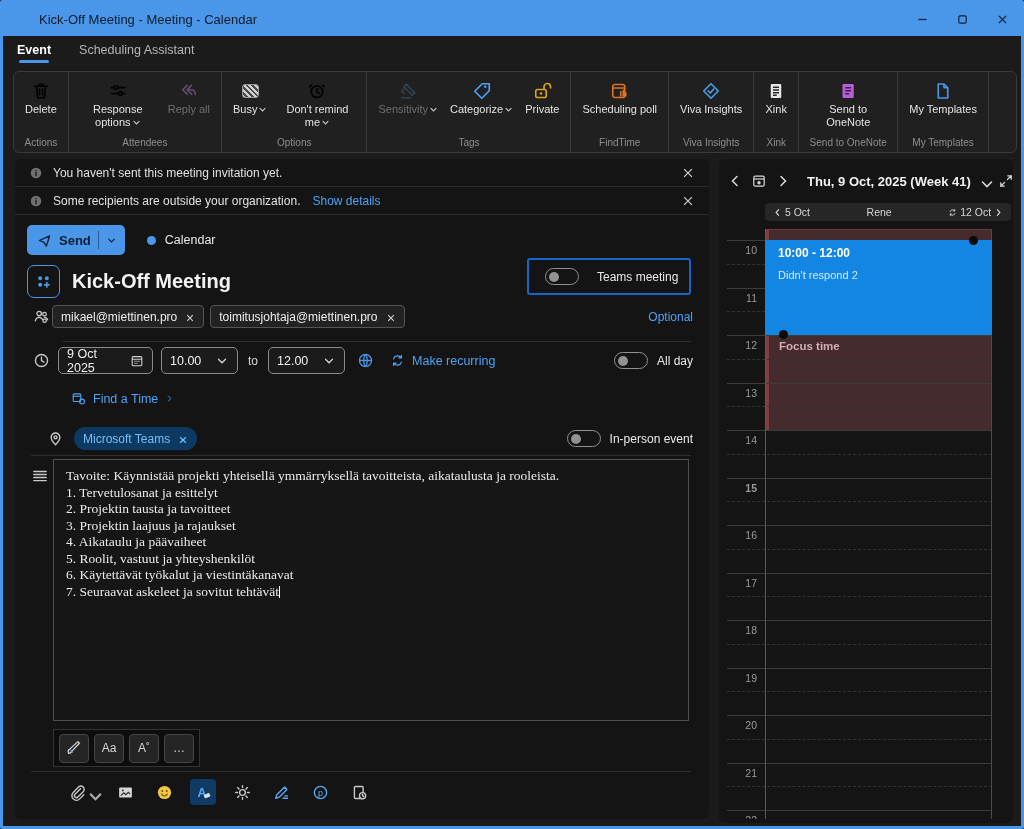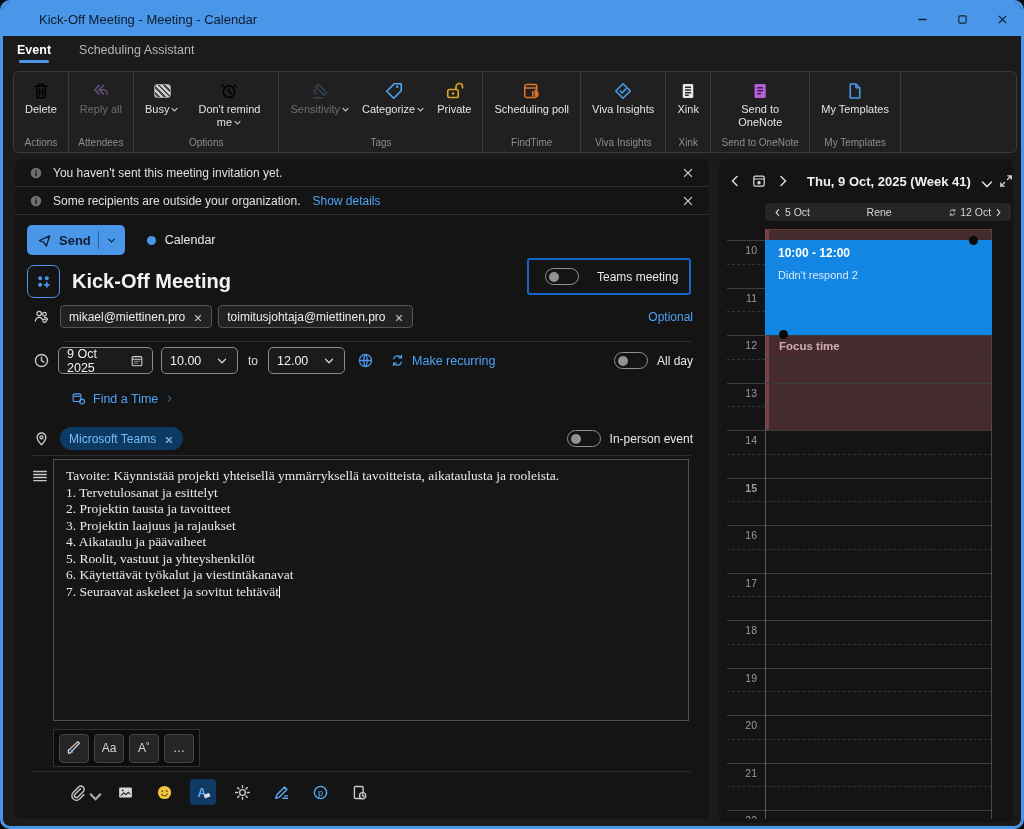--- a/index.html
+++ b/index.html
@@ -1,17 +1,17 @@
 <!DOCTYPE html>
 <html><head>
 <meta charset="utf-8">
 <style>
   html,body{margin:0;padding:0;background:#0d0d0d;font-family:"Liberation Sans","DejaVu Sans",sans-serif;}
   *{box-sizing:border-box;}
-  .window{position:relative;width:1024px;height:829px;background:#1b1b1b;border:3px solid #4a96e9;border-radius:10px;overflow:hidden;}
+  .window{position:relative;width:1024px;height:829px;background:#1b1b1b;border:3px solid #4a96e9;border-radius:2px;overflow:hidden;}
   
   .titlebar{position:absolute;left:0;top:0;right:0;height:33px;background:#4a96e9;display:flex;align-items:center;padding:0 12px 0 36px;}
   .titlebar .t-text{font-size:13px;color:#0e1c2b;}
   .win-controls{margin-left:auto;display:flex;gap:26px;align-items:center;}
   .win-controls .wc{width:14px;height:14px;color:#123;display:flex;align-items:center;justify-content:center;cursor:default;}
   .win-controls svg{width:13px;height:13px;}
   
   .tabs{position:absolute;left:14px;top:40px;display:flex;gap:28px;}
   .tab{font-size:12.5px;color:#b5b5b5;padding-bottom:6px;position:relative;}
   .tab.active{color:#fff;font-weight:bold;}
@@ -51,38 +51,38 @@
   .ev-icon-box svg{width:19px;height:19px;}
   .ev-title{font-size:20px;font-weight:bold;color:#f2f2f2;margin-left:12px;}
   .teams-box{position:absolute;right:10px;top:-3px;width:164px;height:37px;border:2.5px solid #1666c8;border-radius:3px;display:flex;align-items:center;gap:9px;padding:0 16px;}
   .toggle{width:34px;height:17px;border:1px solid #929292;border-radius:9px;position:relative;flex:none;}
   .toggle::after{content:"";position:absolute;left:3px;top:2.5px;width:10px;height:10px;border-radius:50%;background:#929292;}
   .tgl-label{font-size:12px;color:#e8e8e8;white-space:nowrap;}
   .cam{width:17px;height:17px;color:#dcdcdc;}
   .cam svg{width:100%;height:100%;}
   .row-icon{width:17px;height:17px;color:#c9c9c9;flex:none;}
   .row-icon svg{width:100%;height:100%;}
-  .att-row{position:absolute;left:18px;top:146px;right:16px;display:flex;align-items:center;gap:10px;}
+  .att-row{position:absolute;left:18px;top:146px;right:16px;display:flex;align-items:center;gap:2px;}
   .chips{display:flex;gap:6px;}
   .chip{display:flex;align-items:center;gap:8px;height:23px;padding:0 8px;border:1px solid #555;border-radius:4px;background:#222;font-size:12px;color:#ececec;}
   .chip .x{width:10px;height:10px;color:#cfcfcf;}
   .chip .x svg{width:10px;height:10px;}
   .opt-link{margin-left:auto;font-size:12px;color:#4da3f5;}
   .hr{position:absolute;left:48px;right:18px;height:1px;background:#2e2e2e;}
   .dt-row{position:absolute;left:18px;top:188px;right:16px;display:flex;align-items:center;gap:8px;}
   .input-box{display:flex;align-items:center;justify-content:space-between;height:27px;border:1px solid #8a8a8a;border-radius:5px;background:#1b1b1b;font-size:12.5px;color:#f0f0f0;padding:0 8px;gap:8px;}
   .input-box .bic{width:14px;height:14px;color:#d5d5d5;}
   .input-box .bic svg{width:14px;height:14px;}
   .to-lb{font-size:12px;color:#d9d9d9;margin:0 2px;}
   .link{display:flex;align-items:center;gap:7px;font-size:12.5px;color:#4da3f5;}
   .link .lic{width:15px;height:15px;}
   .link .lic svg{width:15px;height:15px;}
   .right-tgl{margin-left:auto;display:flex;align-items:center;gap:9px;}
   .ft-row{position:absolute;left:56px;top:232px;}
-  .loc-row{position:absolute;left:18px;top:268px;right:16px;display:flex;align-items:center;}
+  .loc-row{position:absolute;left:32px;top:268px;right:16px;display:flex;align-items:center;}
   .loc-chip{display:flex;align-items:center;gap:8px;height:23px;padding:0 9px;border-radius:12px;background:#0d3a63;font-size:12px;color:#79bdf8;margin-left:10px;}
   .loc-chip .x{width:10px;height:10px;color:#79bdf8;}
   .loc-chip .x svg{width:10px;height:10px;}
   .body-box{position:absolute;left:38px;top:300px;width:636px;height:262px;border:1px solid #4f4f4f;background:#161616;padding:8px 12px;}
   .notes-ic{position:absolute;left:16px;top:308px;width:18px;height:18px;color:#c9c9c9;}
   .notes-ic svg{width:100%;height:100%;}
   .serif{font-family:"Liberation Serif","DejaVu Serif",serif;font-size:13.5px;line-height:16.5px;color:#eaeaea;}
   .caret{display:inline-block;width:1px;height:12px;background:#fff;vertical-align:-2px;}
   .mini-bar{position:absolute;left:38px;top:570px;height:38px;display:flex;align-items:center;gap:5px;background:#0d0d0d;border:1px solid #333;padding:3px 5px;}
   .mbtn{width:30px;height:29px;border:1px solid #454545;border-radius:4px;background:#252525;color:#d5d5d5;display:flex;align-items:center;justify-content:center;font-size:12px;}
@@ -159,20 +159,32 @@
                 <path d="M3 4.2h10M6.2 4.2V2.6h3.6v1.6M4.4 4.2l.8 9.2h5.6l.8-9.2M6.8 6.5v4.5M9.2 6.5v4.5"></path>
               </svg>
             </span>
             <span class="rlb">Delete</span>
           </div>
         </div>
         <div class="rcap">Actions</div>
       </div>
       <div class="rgroup">
         <div class="rbtns">
+          <div class="rbtn">
+            <span class="ric">
+              <svg viewBox="0 0 16 16" fill="none" stroke="currentColor" stroke-width="1.3" stroke-linecap="round" stroke-linejoin="round">
+                <path d="M2.5 5.3h11M2.5 10h11"></path>
+                <circle cx="6.2" cy="5.3" r="1.5" fill="#202020"></circle>
+                <circle cx="9.8" cy="10" r="1.5" fill="#202020"></circle>
+              </svg>
+            </span>
+            <span class="rlb">Response options<span class="dd"><svg viewBox="0 0 16 16" fill="none" stroke="currentColor" stroke-width="2" stroke-linecap="round">
+                  <path d="M3.5 6l4.5 4.5L12.5 6"></path>
+                </svg></span></span>
+          </div>
           <div class="rbtn disabled">
             <span class="ric">
               <svg viewBox="0 0 16 16" fill="none" stroke="#9a6fb8" stroke-width="1.3" stroke-linecap="round" stroke-linejoin="round">
                 <path d="M6.5 3.5L3 7l3.5 3.5M10 3.5L6.5 7 10 10.5M6.8 7h2.8c2.2 0 3.4 1.2 3.4 3.8"></path>
               </svg>
             </span>
             <span class="rlb">Reply all</span>
           </div>
         </div>
         <div class="rcap">Attendees</div>

